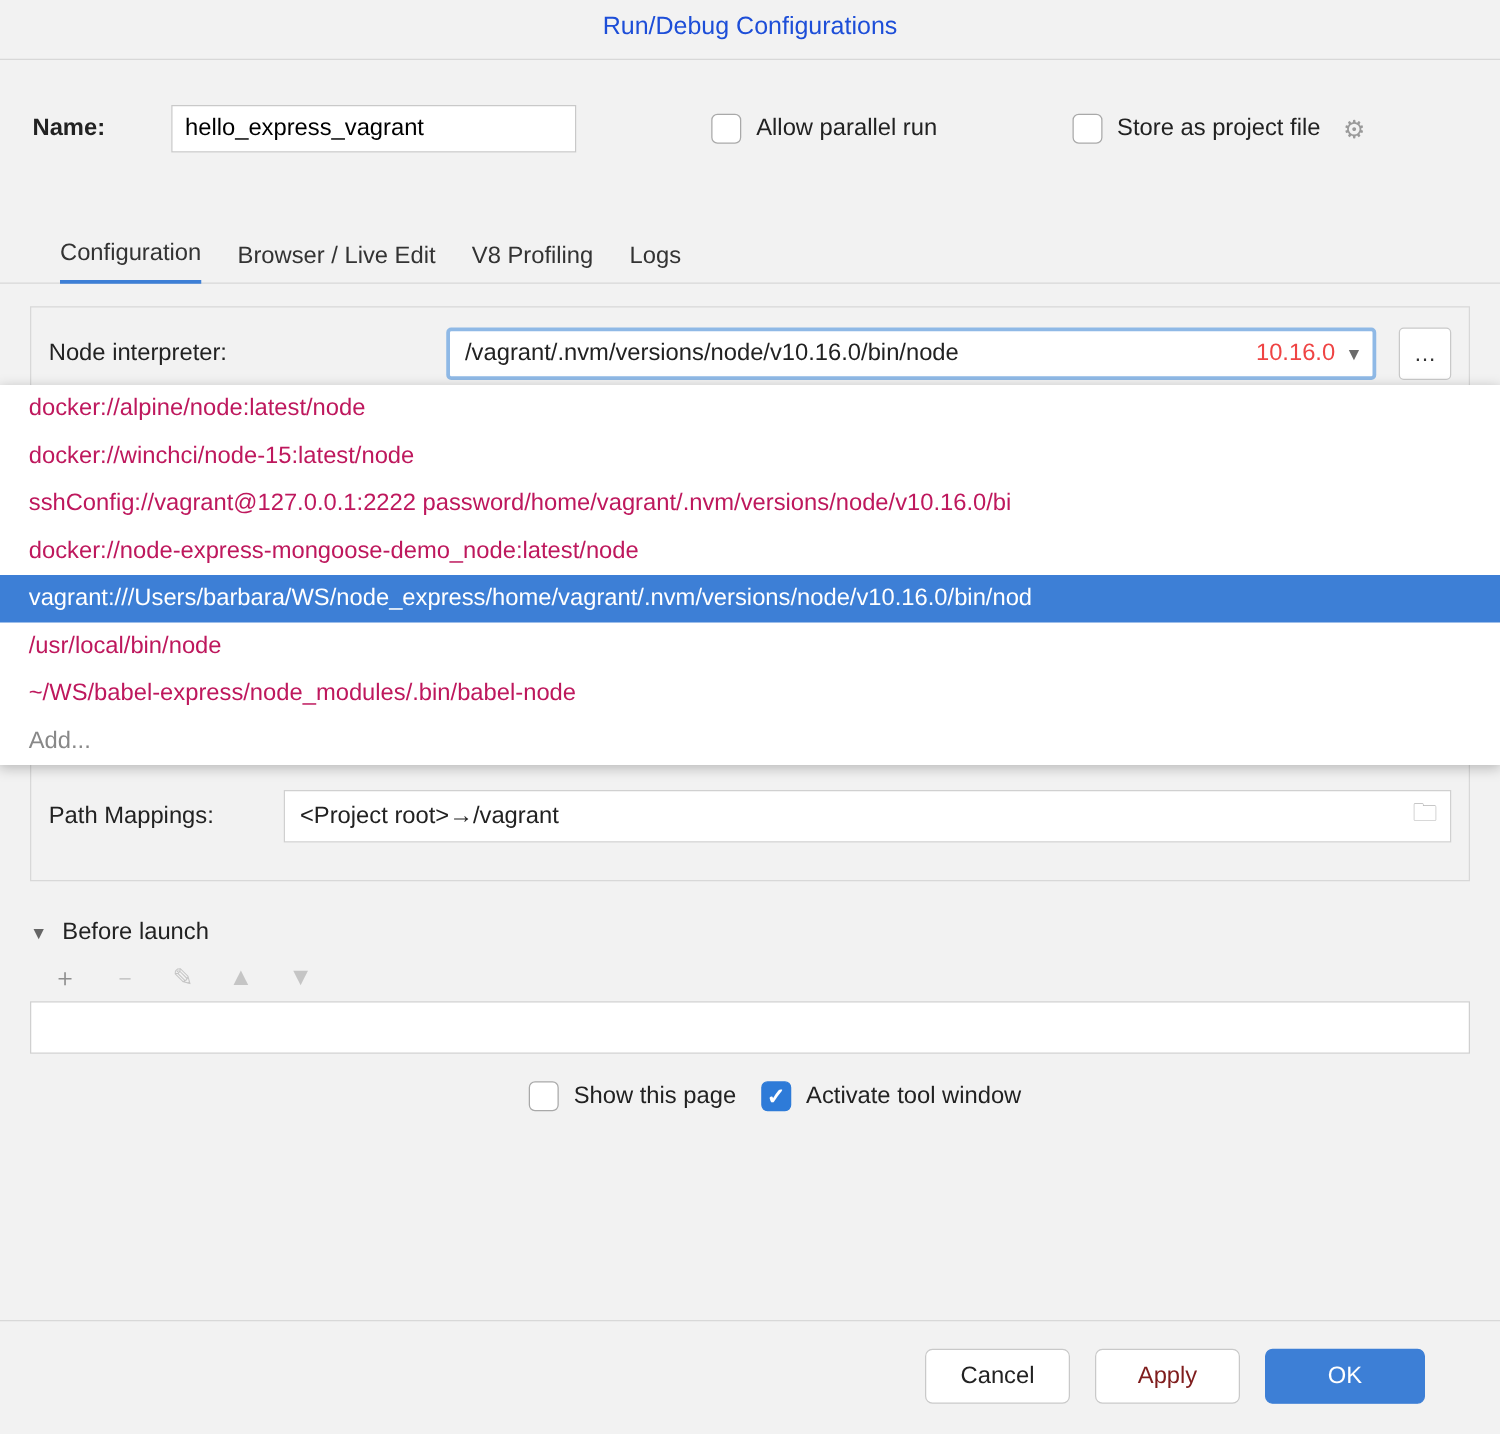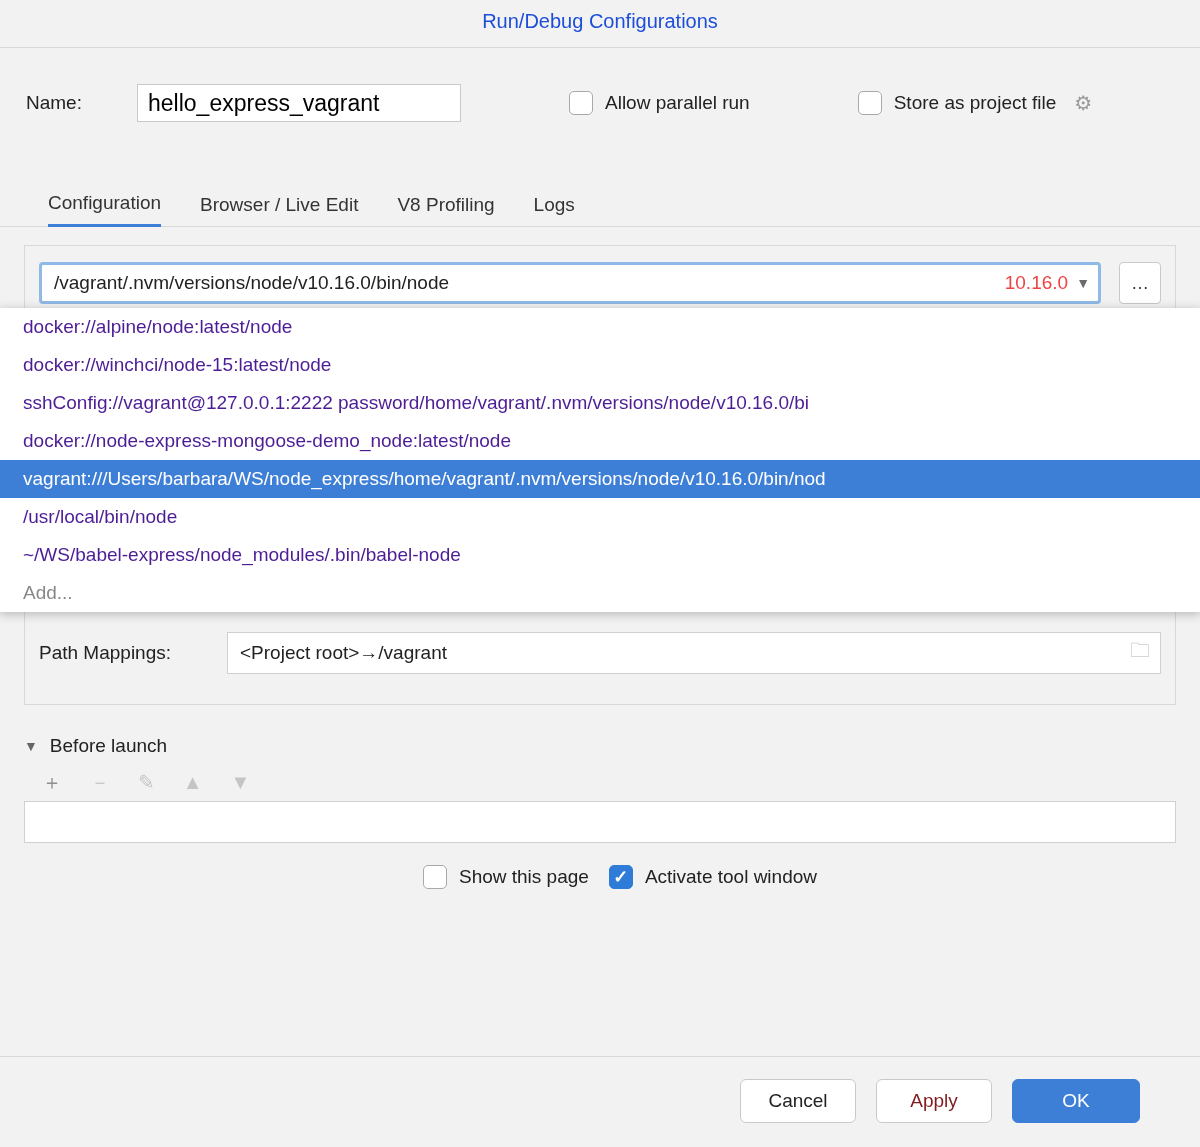--- a/index.html
+++ b/index.html
@@ -19,44 +19,44 @@
     font-size: 20px;
     border-bottom: 1px solid #d8d8d8;
   }
 
   .name-row {
     display: flex;
     align-items: center;
     padding: 36px 22px 0 26px;
     gap: 36px;
   }
-  .name-row .lbl { min-width: 75px; }
+  .name-row .lbl { min-width: 75px; font-weight: bold; }
   .name-input {
     width: 324px; height: 38px;
     border: 1px solid #c9c9c9;
     background: #fff;
-    font-size: 23px;
+    font-size: 19px;
     padding: 0 10px;
   }
   .check-group { display: flex; align-items: center; gap: 12px; }
   .check-box {
     width: 24px; height: 24px;
     border: 1.5px solid #a9a9a9;
     border-radius: 5px;
     background: #fff;
     display: inline-flex; align-items: center; justify-content: center;
   }
   .check-box.checked { background: #2e7bd8; border-color: #2e7bd8; }
   .check-box.checked::after { content:"✓"; color:#fff; font-size:18px; line-height:1; font-weight:bold; }
   .spacer { flex: 0 0 36px; }
   .gear { color:#9a9a9a; font-size:20px; margin-left:6px; }
 
   .tabs {
     display: flex;
-    gap: 39px;
+    gap: 29px;
     padding: 70px 0 0 48px;
     border-bottom: 1px solid #d8d8d8;
     align-items: flex-end;
   }
   .tab {
     padding-bottom: 10px;
     color: #333;
     cursor: pointer;
   }
   .tab.active {
@@ -112,21 +112,21 @@
     top: 62px;
     background: #fff;
     box-shadow: 0 2px 10px rgba(0,0,0,0.25);
     z-index: 20;
     overflow: hidden;
     white-space: nowrap;
   }
   .dropdown .opt {
     padding: 8px 24px;
     font-size: 19px;
-    color:#4c1d95;
+    color:#be185d;
   }
   .dropdown .opt.sel { background:#3d7fd6; color:#fff; }
   .dropdown .opt.hint { color:#888; }
 
   
   .panel-bottom {
     position: absolute;
     left:0; right:0; bottom:0;
     padding: 0 14px 30px 14px;
   }
@@ -212,20 +212,21 @@
 
 <div class="tabs">
   <div class="tab active">Configuration</div>
   <div class="tab">Browser / Live Edit</div>
   <div class="tab">V8 Profiling</div>
   <div class="tab">Logs</div>
 </div>
 
 <div class="panel-outer">
   <div class="field-row">
+    <span class="field-label">Node interpreter:</span>
     <div class="combo">
       <span class="val">/vagrant/.nvm/versions/node/v10.16.0/bin/node</span>
       <span class="ver">10.16.0</span>
       <span class="tri">▼</span>
     </div>
     <div class="dots-btn">…</div>
   </div>
 
   <div class="dropdown">
     <div class="opt">docker://alpine/node:latest/node</div>

